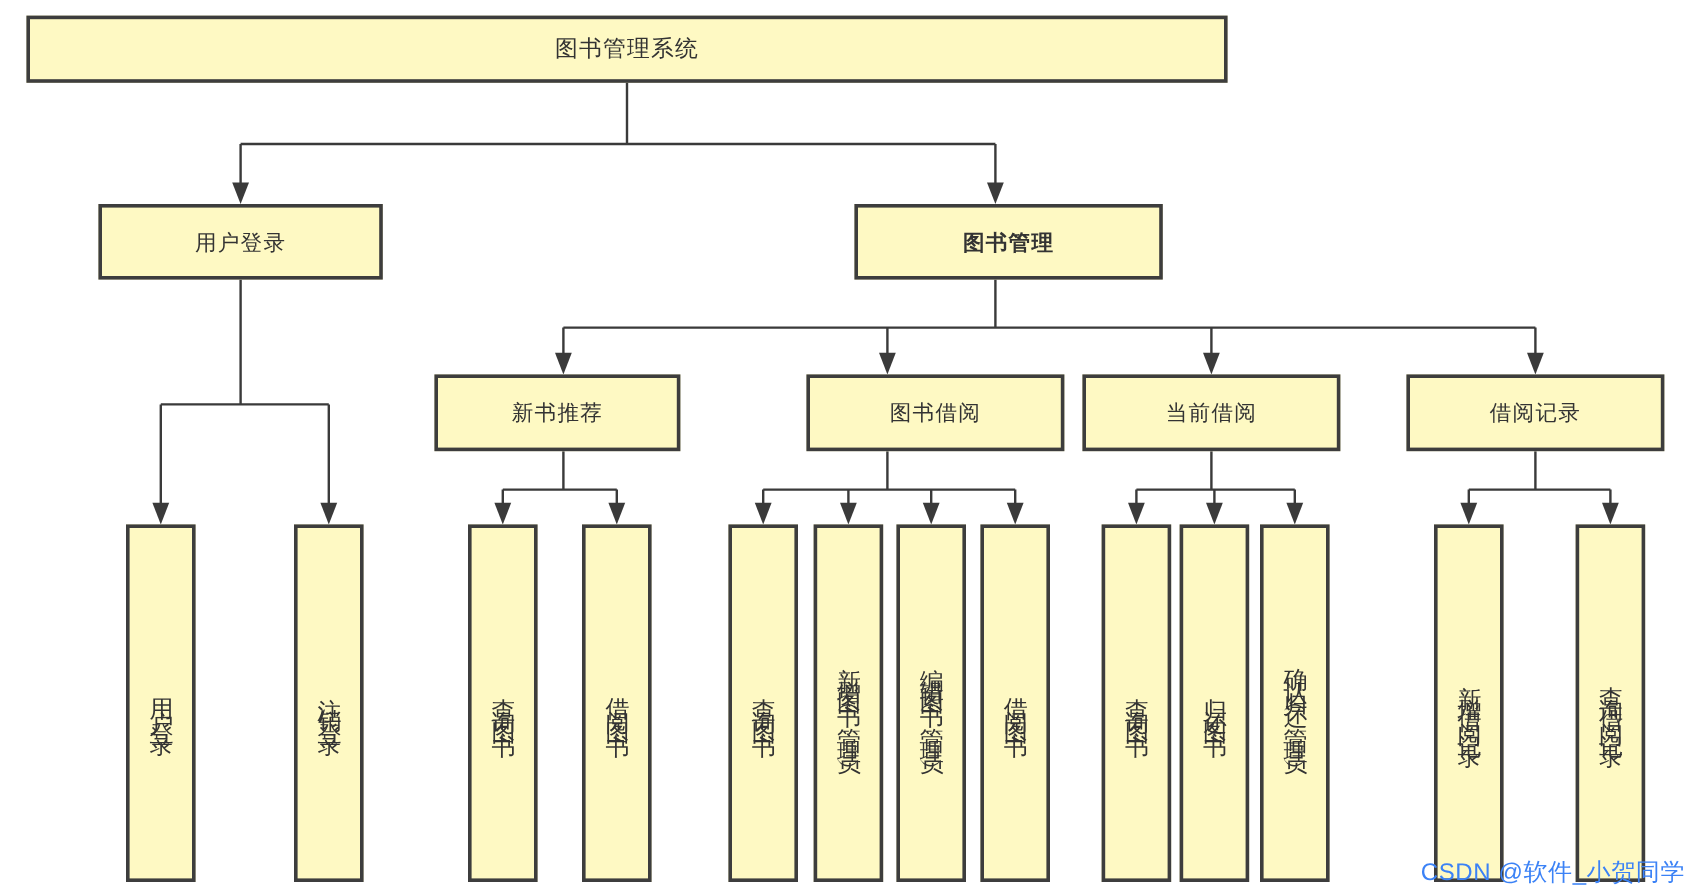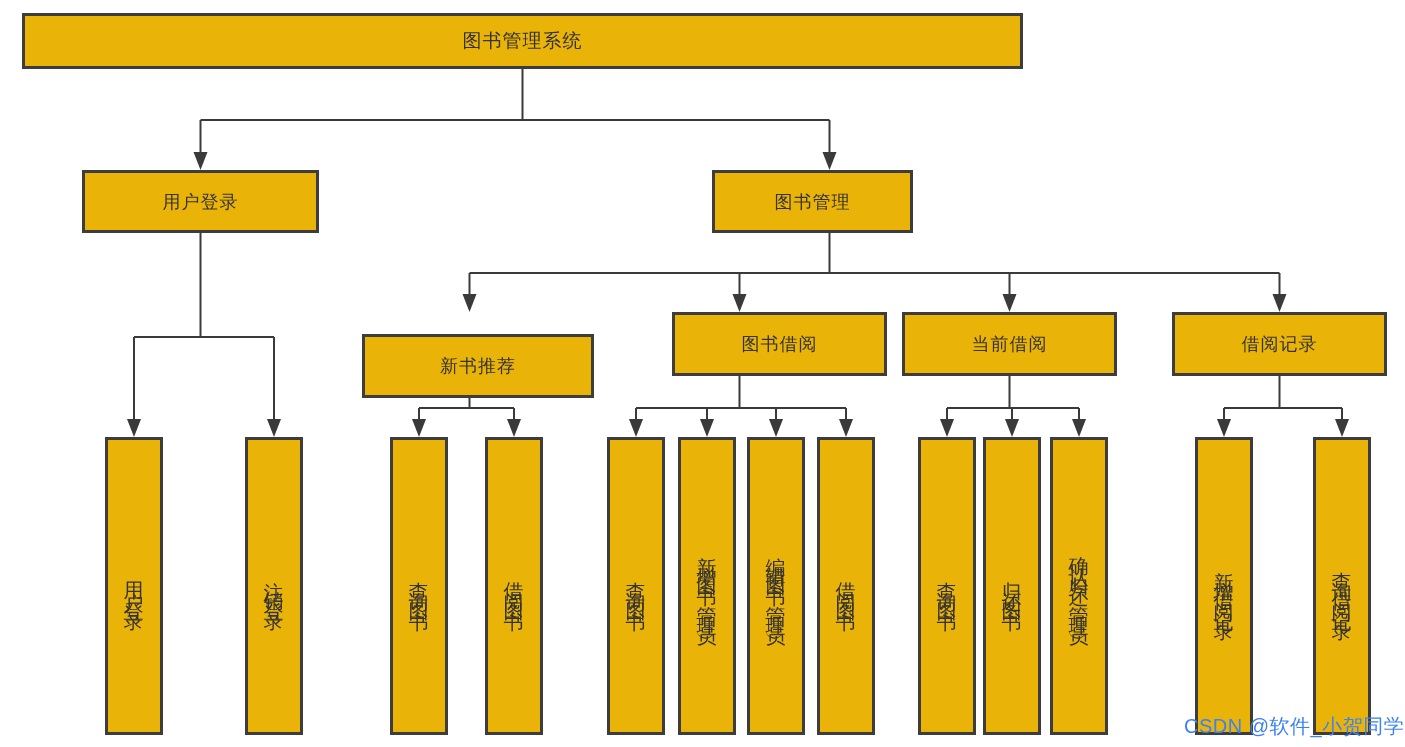--- a/index.html
+++ b/index.html
@@ -12,21 +12,21 @@
     overflow: hidden;
   }
   svg.wires {
     position: absolute;
     left: 0; top: 0;
     width: 1405px; height: 747px;
   }
   .node {
     position: absolute;
     box-sizing: border-box;
-    background: #eab308;
+    background: #fef9c3;
     border: 3px solid #3d3d3d;
     display: flex;
     align-items: center;
     justify-content: center;
     color: #333333;
   }
   .node.root {
     left: 22px; top: 13px;
     width: 1001px; height: 56px;
     font-size: 19px;
@@ -106,25 +106,25 @@
     </g>
   </svg>
 
   <div class="node root">
     <span>图书管理系统</span>
   </div>
 
   <div class="node branch" style="left:82px; top:170px; width:237px;">
     <span>用户登录</span>
   </div>
-  <div class="node branch" style="left:712px; top:170px; width:201px;">
+  <div class="node branch" style="left:712px; top:170px; width:257px;font-weight:bold;">
     <span>图书管理</span>
   </div>
 
-  <div class="node branch" style="left:362px; top:312px; width:232px; height:64px;margin-top:22px;">
+  <div class="node branch" style="left:362px; top:312px; width:205px; height:64px;">
     <span>新书推荐</span>
   </div>
   <div class="node branch" style="left:632px; top:312px; width:215px; height:64px;margin-left:40px;">
     <span>图书借阅</span>
   </div>
   <div class="node branch" style="left:902px; top:312px; width:215px; height:64px;">
     <span>当前借阅</span>
   </div>
   <div class="node branch" style="left:1172px; top:312px; width:215px; height:64px;text-align:center;">
     <span>借阅记录</span>

